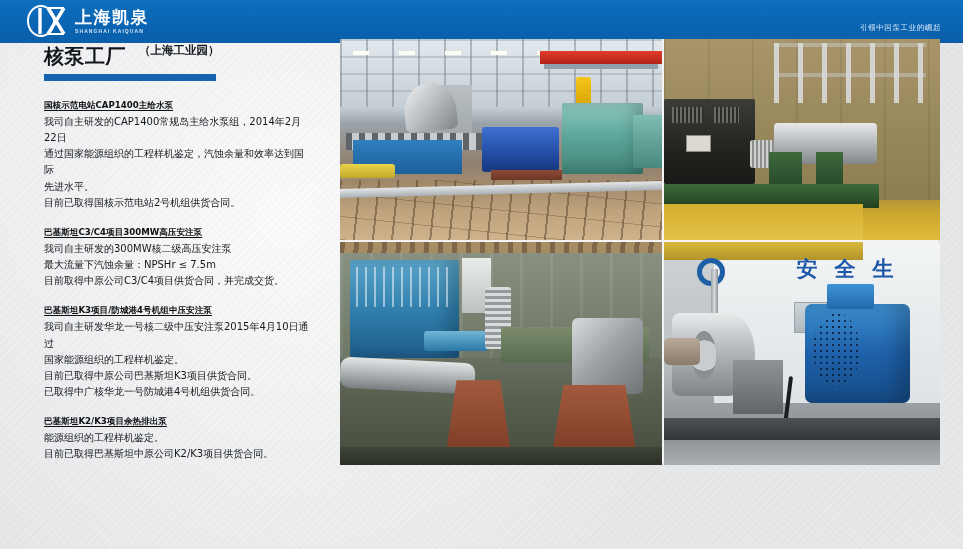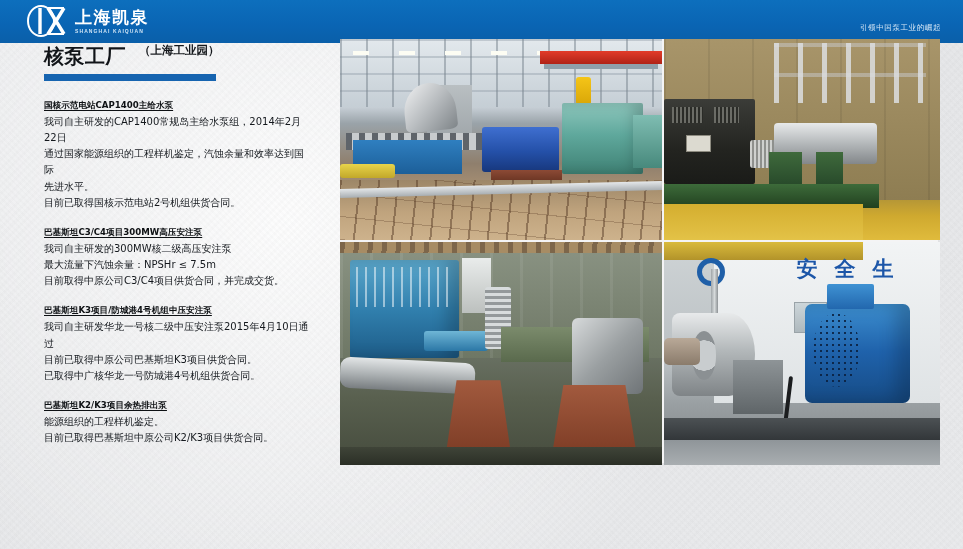--- a/index.html
+++ b/index.html
@@ -415,20 +415,21 @@
       <div class="block">
         <div class="block-head">巴基斯坦C3/C4项目300MW高压安注泵</div>
         <div class="block-line">我司自主研发的300MW核二级高压安注泵</div>
         <div class="block-line">最大流量下汽蚀余量：NPSHr ≤ 7.5m</div>
         <div class="block-line">目前取得中原公司C3/C4项目供货合同，并完成交货。</div>
       </div>
 
       <div class="block">
         <div class="block-head">巴基斯坦K3项目/防城港4号机组中压安注泵</div>
         <div class="block-line">我司自主研发华龙一号核二级中压安注泵2015年4月10日通过</div>
+        <div class="block-line">国家能源组织的工程样机鉴定。</div>
         <div class="block-line">目前已取得中原公司巴基斯坦K3项目供货合同。</div>
         <div class="block-line">已取得中广核华龙一号防城港4号机组供货合同。</div>
       </div>
 
       <div class="block">
         <div class="block-head">巴基斯坦K2/K3项目余热排出泵</div>
         <div class="block-line">能源组织的工程样机鉴定。</div>
         <div class="block-line">目前已取得巴基斯坦中原公司K2/K3项目供货合同。</div>
       </div>
 

